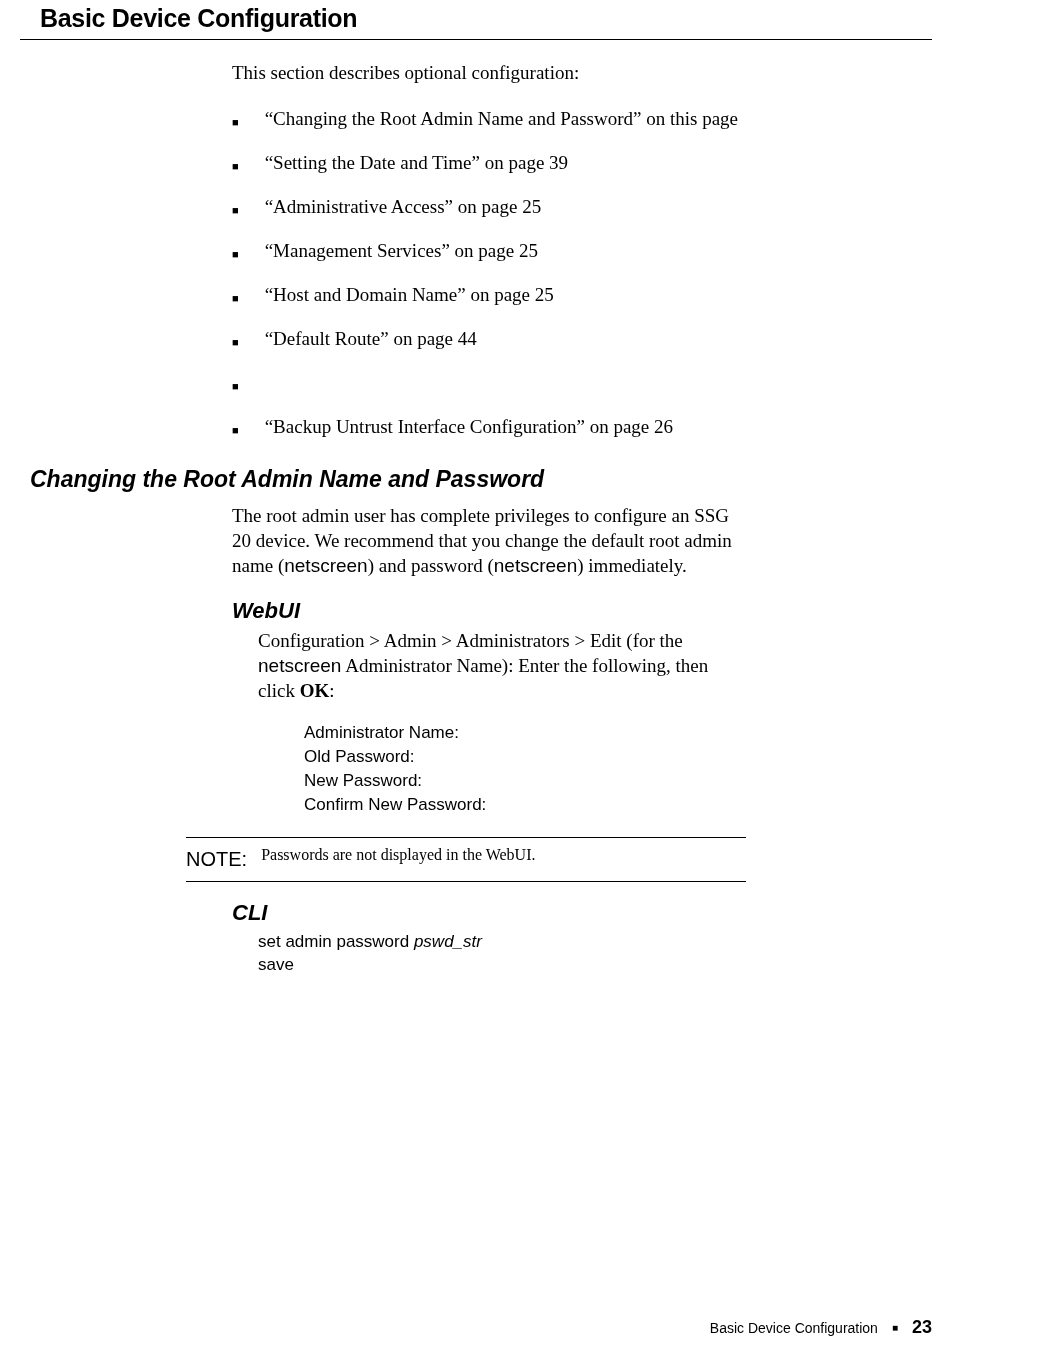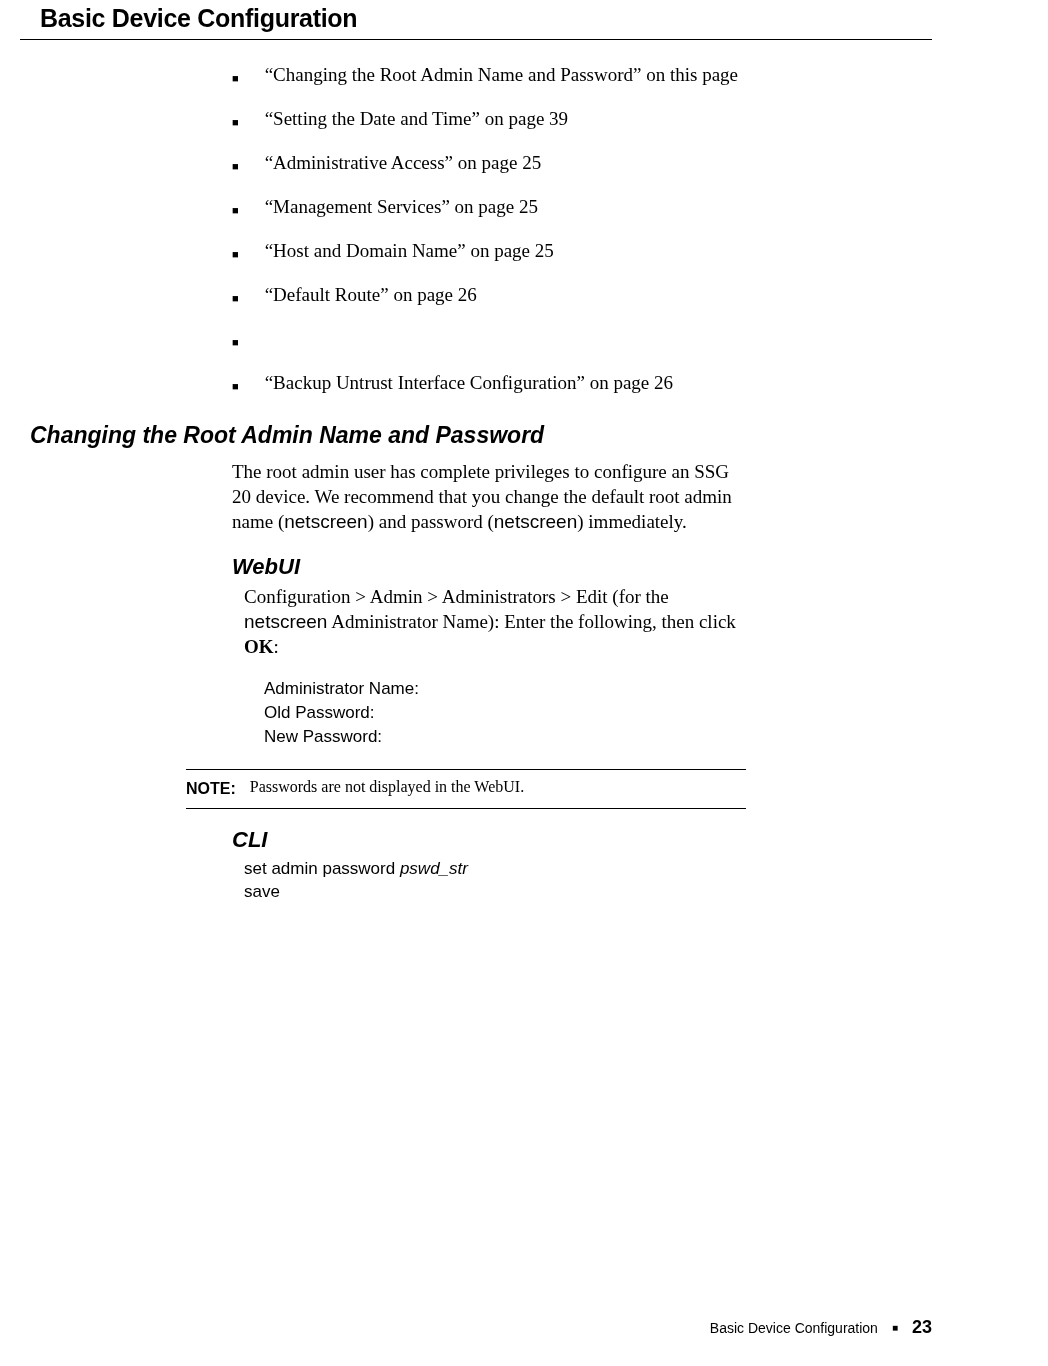--- a/index.html
+++ b/index.html
@@ -68,22 +68,22 @@
   .semi {
     font-family: Arial, Helvetica, sans-serif;
   }
   .h3 {
     font-family: Arial, Helvetica, sans-serif;
     font-weight: 700;
     font-style: italic;
     font-size: 22px;
     margin-top: 20px;
   }
-  .indent1 { margin-left: 12px; }
-  .indent2 { margin-left: 32px; }
+  .indent1 { margin-left: 26px; }
+  .indent2 { margin-left: 72px; }
   .webui-path {
     font-size: 19px;
     line-height: 25px;
     margin-top: 4px;
   }
   .formlist {
     font-family: Arial, Helvetica, sans-serif;
     font-size: 17px;
     line-height: 24px;
     margin-top: 18px;
@@ -93,22 +93,22 @@
     border-bottom: 1px solid #000;
     margin-top: 20px;
     padding: 8px 0 10px 0;
     display: flex;
     gap: 14px;
     margin-left: -46px;
     margin-right: 0;
   }
   .note-label {
     font-family: Arial, Helvetica, sans-serif;
-    font-weight: 700;
-    font-size: 16px;
+    font-weight: 400;
+    font-size: 20px;
     padding-top: 2px;
     white-space: nowrap;
   }
   .note-text {
     font-size: 16px;
   }
   .cli-lines {
     font-family: Arial, Helvetica, sans-serif;
     font-size: 17px;
     line-height: 23px;
@@ -129,20 +129,21 @@
   .footer .pg { font-weight: 900; font-size: 18px; }
 </style>
 </head>
 <body>
 
 <div class="page">
 
   <h1 class="h1">Basic Device Configuration</h1>
 
   <div class="body-col">
+    <p class="intro">This section describes optional configuration:</p>
 
     <ul class="bullets">
       <li>
           <span class="sq">■</span>
           <span>“Changing the Root Admin Name and Password” on this page</span>
         </li>
       <li>
           <span class="sq">■</span>
           <span>“Setting the Date and Time” on page 39</span>
         </li>
@@ -153,21 +154,21 @@
       <li>
           <span class="sq">■</span>
           <span>“Management Services” on page 25</span>
         </li>
       <li>
           <span class="sq">■</span>
           <span>“Host and Domain Name” on page 25</span>
         </li>
       <li>
           <span class="sq">■</span>
-          <span>“Default Route” on page 26</span>
+          <span>“Default Route” on page 44</span>
         </li>
       <li>
           <span class="sq">■</span>
         </li>
       <li>
           <span class="sq">■</span>
           <span>“Backup Untrust Interface Configuration” on page 26</span>
         </li>
     </ul>
   </div>
@@ -181,20 +182,21 @@
 
     <div class="h3">WebUI</div>
     <p class="webui-path indent1">
       <span>Configuration &gt; Admin &gt; Administrators &gt; Edit (for the </span><span class="semi">netscreen</span><span> Administrator Name): Enter the following, then click </span><b>OK</b><span>:</span>
     </p>
 
     <div class="formlist indent2">
       <div>Administrator Name:</div>
       <div>Old Password:</div>
       <div>New Password:</div>
+      <div>Confirm New Password:</div>
     </div>
 
     <div class="note-wrap">
       <div class="note-label">NOTE:</div>
       <div class="note-text">Passwords are not displayed in the WebUI.</div>
     </div>
 
     <div class="h3" style="margin-top:18px">CLI</div>
     <div class="cli-lines indent1">
       <div><span>set admin password </span><span class="arg">pswd_str</span></div>

